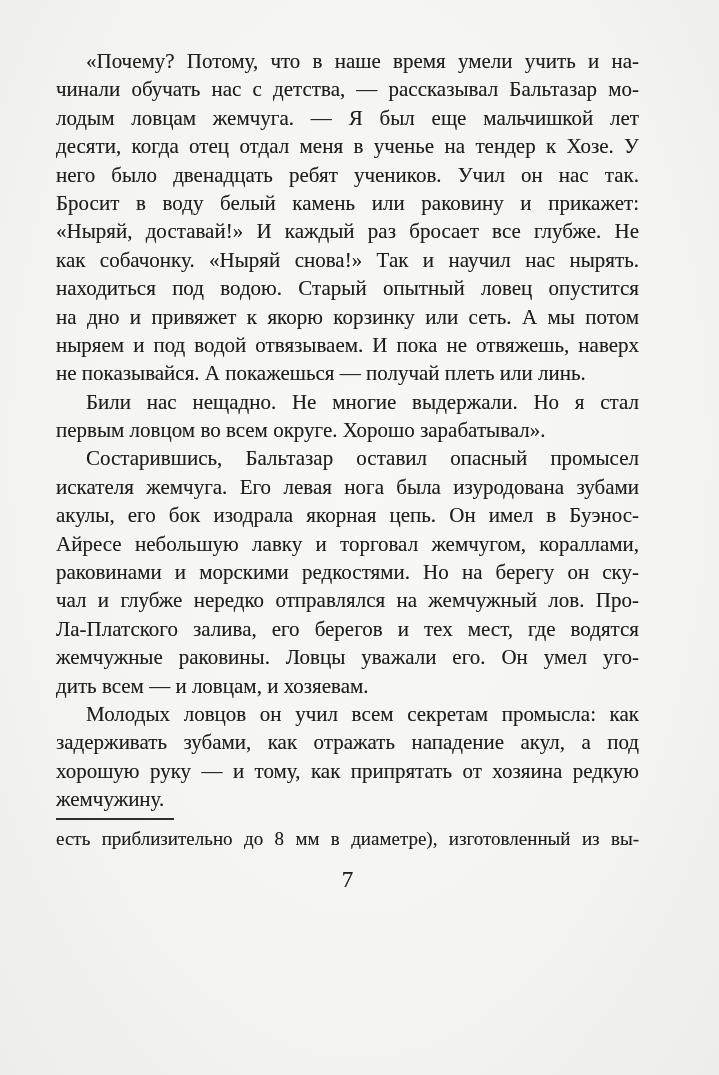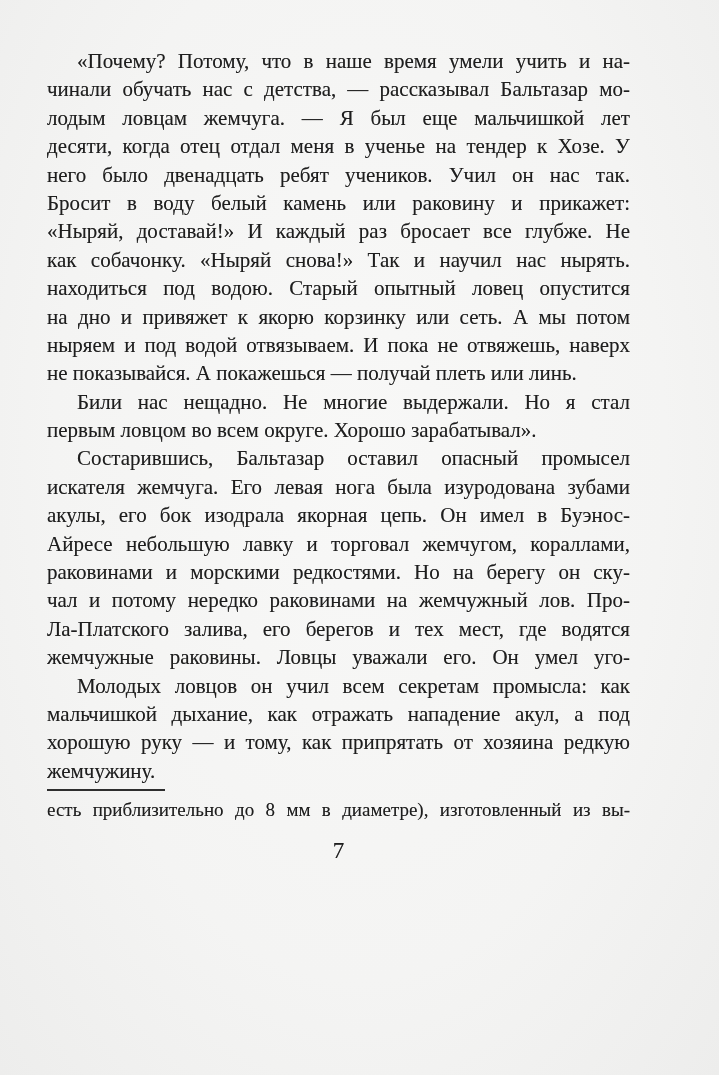--- a/index.html
+++ b/index.html
@@ -6,21 +6,21 @@
   .page{
     position:relative;
     width:719px;height:1075px;
     background:radial-gradient(ellipse at 50% 42%, #f8f8f7 0%, #f4f4f3 60%, #ededec 100%);
     overflow:hidden;
     font-family:"Liberation Serif","DejaVu Serif",serif;
     color:#1e1e1e;
   }
   .text-col{
     position:absolute;
-    left:47px;top:47px;
+    left:56px;top:47px;
     width:583px;
   }
   .line{
     height:28.4px;
     line-height:28.4px;
     font-size:21px;
     text-align:justify;
     text-align-last:justify;
     overflow:hidden;
     white-space:normal;
@@ -77,27 +77,28 @@
         <div>
           <div class="line first">Били нас нещадно. Не многие выдержали. Но я стал</div>
           <div class="line last">первым ловцом во всем округе. Хорошо зарабатывал».</div>
         </div>
         <div>
           <div class="line first">Состарившись, Бальтазар оставил опасный промысел</div>
           <div class="line">искателя жемчуга. Его левая нога была изуродована зубами</div>
           <div class="line">акулы, его бок изодрала якорная цепь. Он имел в Буэнос-</div>
           <div class="line">Айресе небольшую лавку и торговал жемчугом, кораллами,</div>
           <div class="line">раковинами и морскими редкостями. Но на берегу он ску-</div>
-          <div class="line">чал и потому нередко раковинами на жемчужный лов. Про-</div>
+          <div class="line">чал и глубже нередко отправлялся на жемчужный лов. Про-</div>
           <div class="line">Ла-Платского залива, его берегов и тех мест, где водятся</div>
           <div class="line">жемчужные раковины. Ловцы уважали его. Он умел уго-</div>
+          <div class="line last">дить всем — и ловцам, и хозяевам.</div>
         </div>
         <div>
           <div class="line first">Молодых ловцов он учил всем секретам промысла: как</div>
-          <div class="line">мальчишкой дыхание, как отражать нападение акул, а под</div>
+          <div class="line">задерживать зубами, как отражать нападение акул, а под</div>
           <div class="line">хорошую руку — и тому, как припрятать от хозяина редкую</div>
           <div class="line last">жемчужину.</div>
         </div>
       </div>
     <hr class="footnote-sep">
     <div id="footnote">
         <div class="fn-line">есть приблизительно до 8 мм в диаметре), изготовленный из вы-</div>
       </div>
     <div class="page-number">7</div>
   </div>

